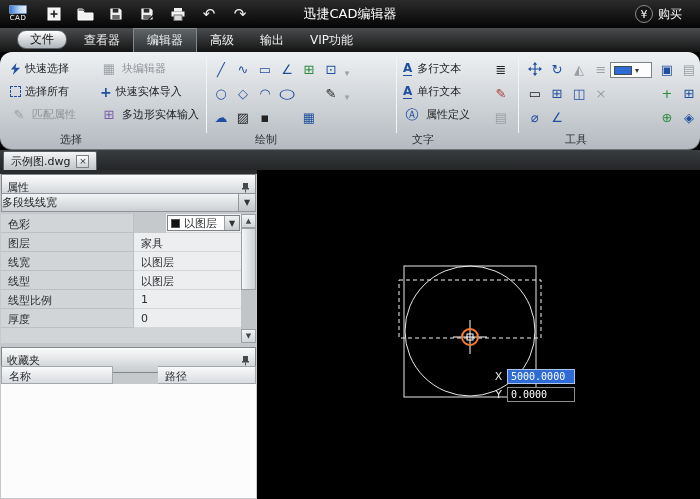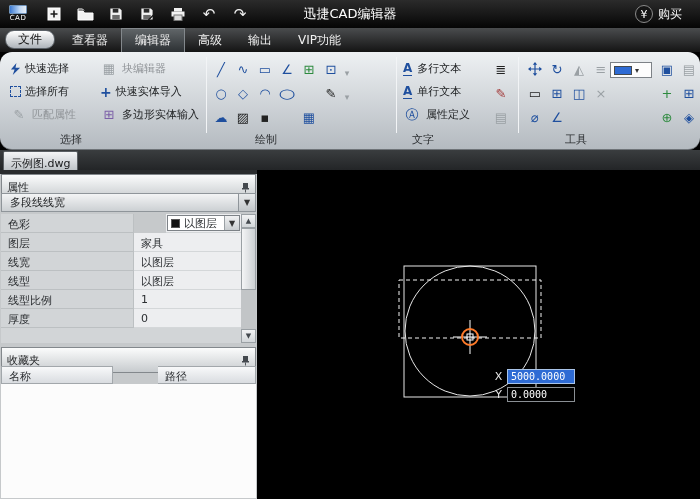--- a/index.html
+++ b/index.html
@@ -19,21 +19,21 @@
   .tb-buy { position:absolute; right:18px; top:0; height:28px; display:flex; align-items:center; gap:5px; cursor:pointer; }
   .buy-circle { width:18px; height:18px; border-radius:50%; background:#141414; border:1px solid #8a8a8a; color:#fff;
     font-size:11px; display:flex; align-items:center; justify-content:center; }
   .buy-label { font-size:12px; color:#f2f2f2; }
 
   
   .menubar { position:absolute; top:28px; left:0; width:700px; height:24px;
     background:linear-gradient(#4a4c4e,#141414); display:flex; align-items:stretch; padding-left:5px; }
   .menu-tab { padding:0 13px; display:flex; align-items:center; font-size:12px; color:#f0f0f0; cursor:pointer; }
   .menu-tab.file { background:linear-gradient(#ffffff,#aeb4ba); color:#141414; border:1px solid #5c6268;
-    border-radius:9px; margin:2px 4px 3px 0; padding:0 12px; }
+    border-radius:9px; margin:2px 4px 3px 12px; padding:0 12px; }
   .menu-tab.active { background:linear-gradient(#606568,#2c3033); border:1px solid #83888c; border-bottom:none; }
 
   
   .ribbon { position:absolute; top:52px; left:0; width:700px; height:98px;
     background:linear-gradient(#eef1f3,#b4bac0); border-bottom:1px solid #6f7479;border-radius:12px; }
   .group-label { position:absolute; bottom:2px; font-size:11px; color:#2b2e31; }
   .group-sep { position:absolute; top:5px; bottom:16px; width:1px; background:#8f959a; border-right:1px solid #f2f4f6; }
 
   .sel-btn { position:absolute; height:19px; display:flex; align-items:center; gap:4px; font-size:11px; color:#1b1d1f; cursor:pointer; white-space:nowrap; }
   .sel-btn.disabled { color:#8f9397; cursor:default; }
@@ -54,32 +54,32 @@
 
   .color-dd-tool { position:absolute; left:610px; top:10px; width:42px; height:16px; background:#fdfdfd;
     border:1px solid #7d8287; display:flex; align-items:center; gap:3px; padding:0 3px; cursor:pointer; }
   .blue-swatch { width:18px; height:9px; background:#2e6bd4; border:1px solid #44494e; }
   .dd-caret { font-size:8px; color:#333; }
 
   
   .tabbar { position:absolute; top:150px; left:0; width:700px; height:20px; background:linear-gradient(#3a3d3f,#232527); }
   .doc-tab { position:absolute; left:3px; top:1px; height:19px; display:flex; align-items:center; gap:6px; padding:4px 7px;
     background:linear-gradient(#f4f5f6,#bfc4c8); border:1px solid #5a5f63; border-bottom:none; border-radius:2px 2px 0 0;
-    font-size:11px; color:#17181a; cursor:pointer;flex-direction:column; }
+    font-size:11px; color:#17181a; cursor:pointer; }
   .tab-close { width:13px; height:13px; background:linear-gradient(#ffffff,#cfd3d6); border:1px solid #7d8287;
     font-size:9px; line-height:11px; text-align:center; color:#333; cursor:pointer; }
 
   
   .leftpanel { position:absolute; top:170px; left:0; width:258px; height:329px; background:#c6c9cb; border-right:1px solid #000; }
   .panel-topstrip { position:absolute; top:0; left:0; right:0; height:4px; background:#2a2c2e; }
   .phead { position:absolute; left:1px; right:1px; height:26px; background:linear-gradient(#fbfcfc,#c7cbce);
     border:1px solid #83888c; display:flex; align-items:center; padding:0 5px; font-size:11px; color:#1d1f21; }
   .phead .pin { margin-left:auto; cursor:pointer; display:flex; }
   .selector { position:absolute; left:1px; right:1px; top:23px; height:19px; background:linear-gradient(#f3f4f5,#ccd0d3);
-    border:1px solid #8f959a; display:flex; align-items:center; padding-left:8px; font-size:11px; color:#1d1f21; cursor:pointer; }
+    border:1px solid #8f959a; display:flex; align-items:center; padding-left:0; font-size:11px; color:#1d1f21; cursor:pointer; }
   .selector .arrow-box { margin-left:auto; width:17px; height:100%; border-left:1px solid #8f959a;
     display:flex; align-items:center; justify-content:center; font-size:8px; color:#333;
     background:linear-gradient(#e8eaec,#c2c6c9); }
   .prop-row { position:absolute; left:1px; right:16px; height:19px; display:flex; font-size:11px; }
   .prop-label { width:133px; background:#d2d5d7; border-bottom:1px solid #bcc0c2; border-right:1px solid #bcc0c2;
     padding:3px 0 0 7px; color:#2b2e31; }
   .prop-value { flex:1; background:#edeef0; border-bottom:1px solid #d4d7d9; padding:3px 0 2px 7px; color:#2b2e31; }
   .prop-value.cellbox { padding:0; }
   .color-dd { margin:1px; height:16px; background:#fff; border:1px solid #7d8287; display:flex; align-items:center; gap:4px; padding-left:3px; cursor:pointer; }
   .swatch { width:9px; height:9px; background:#121212; border:1px solid #555; }

